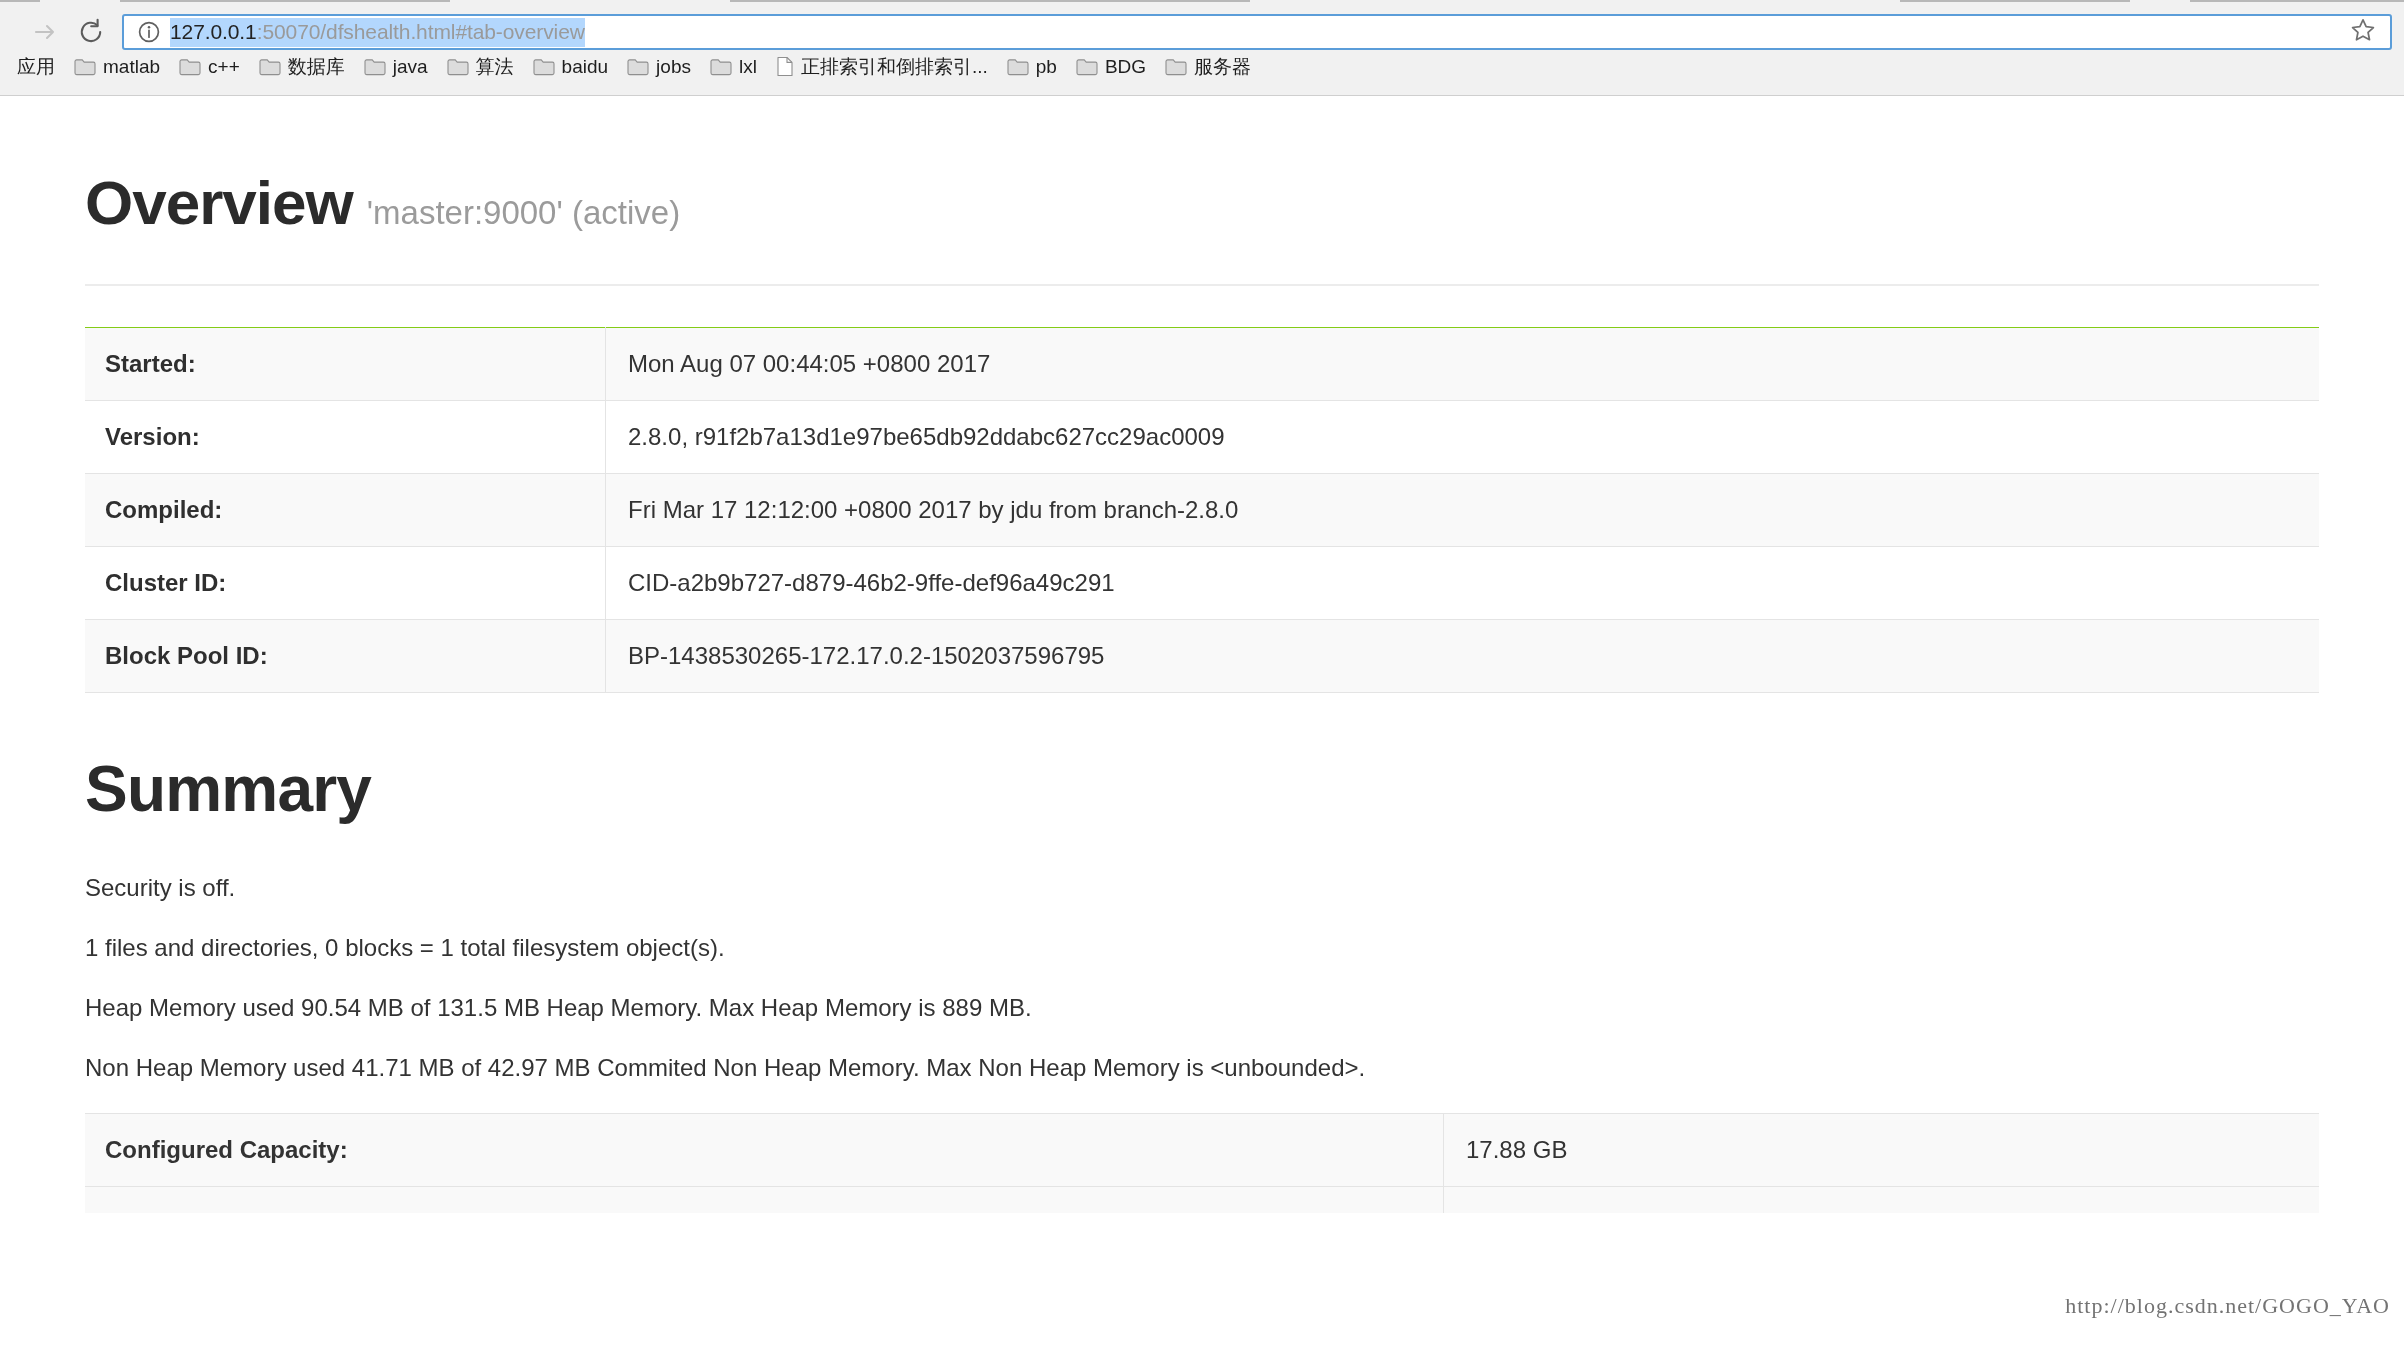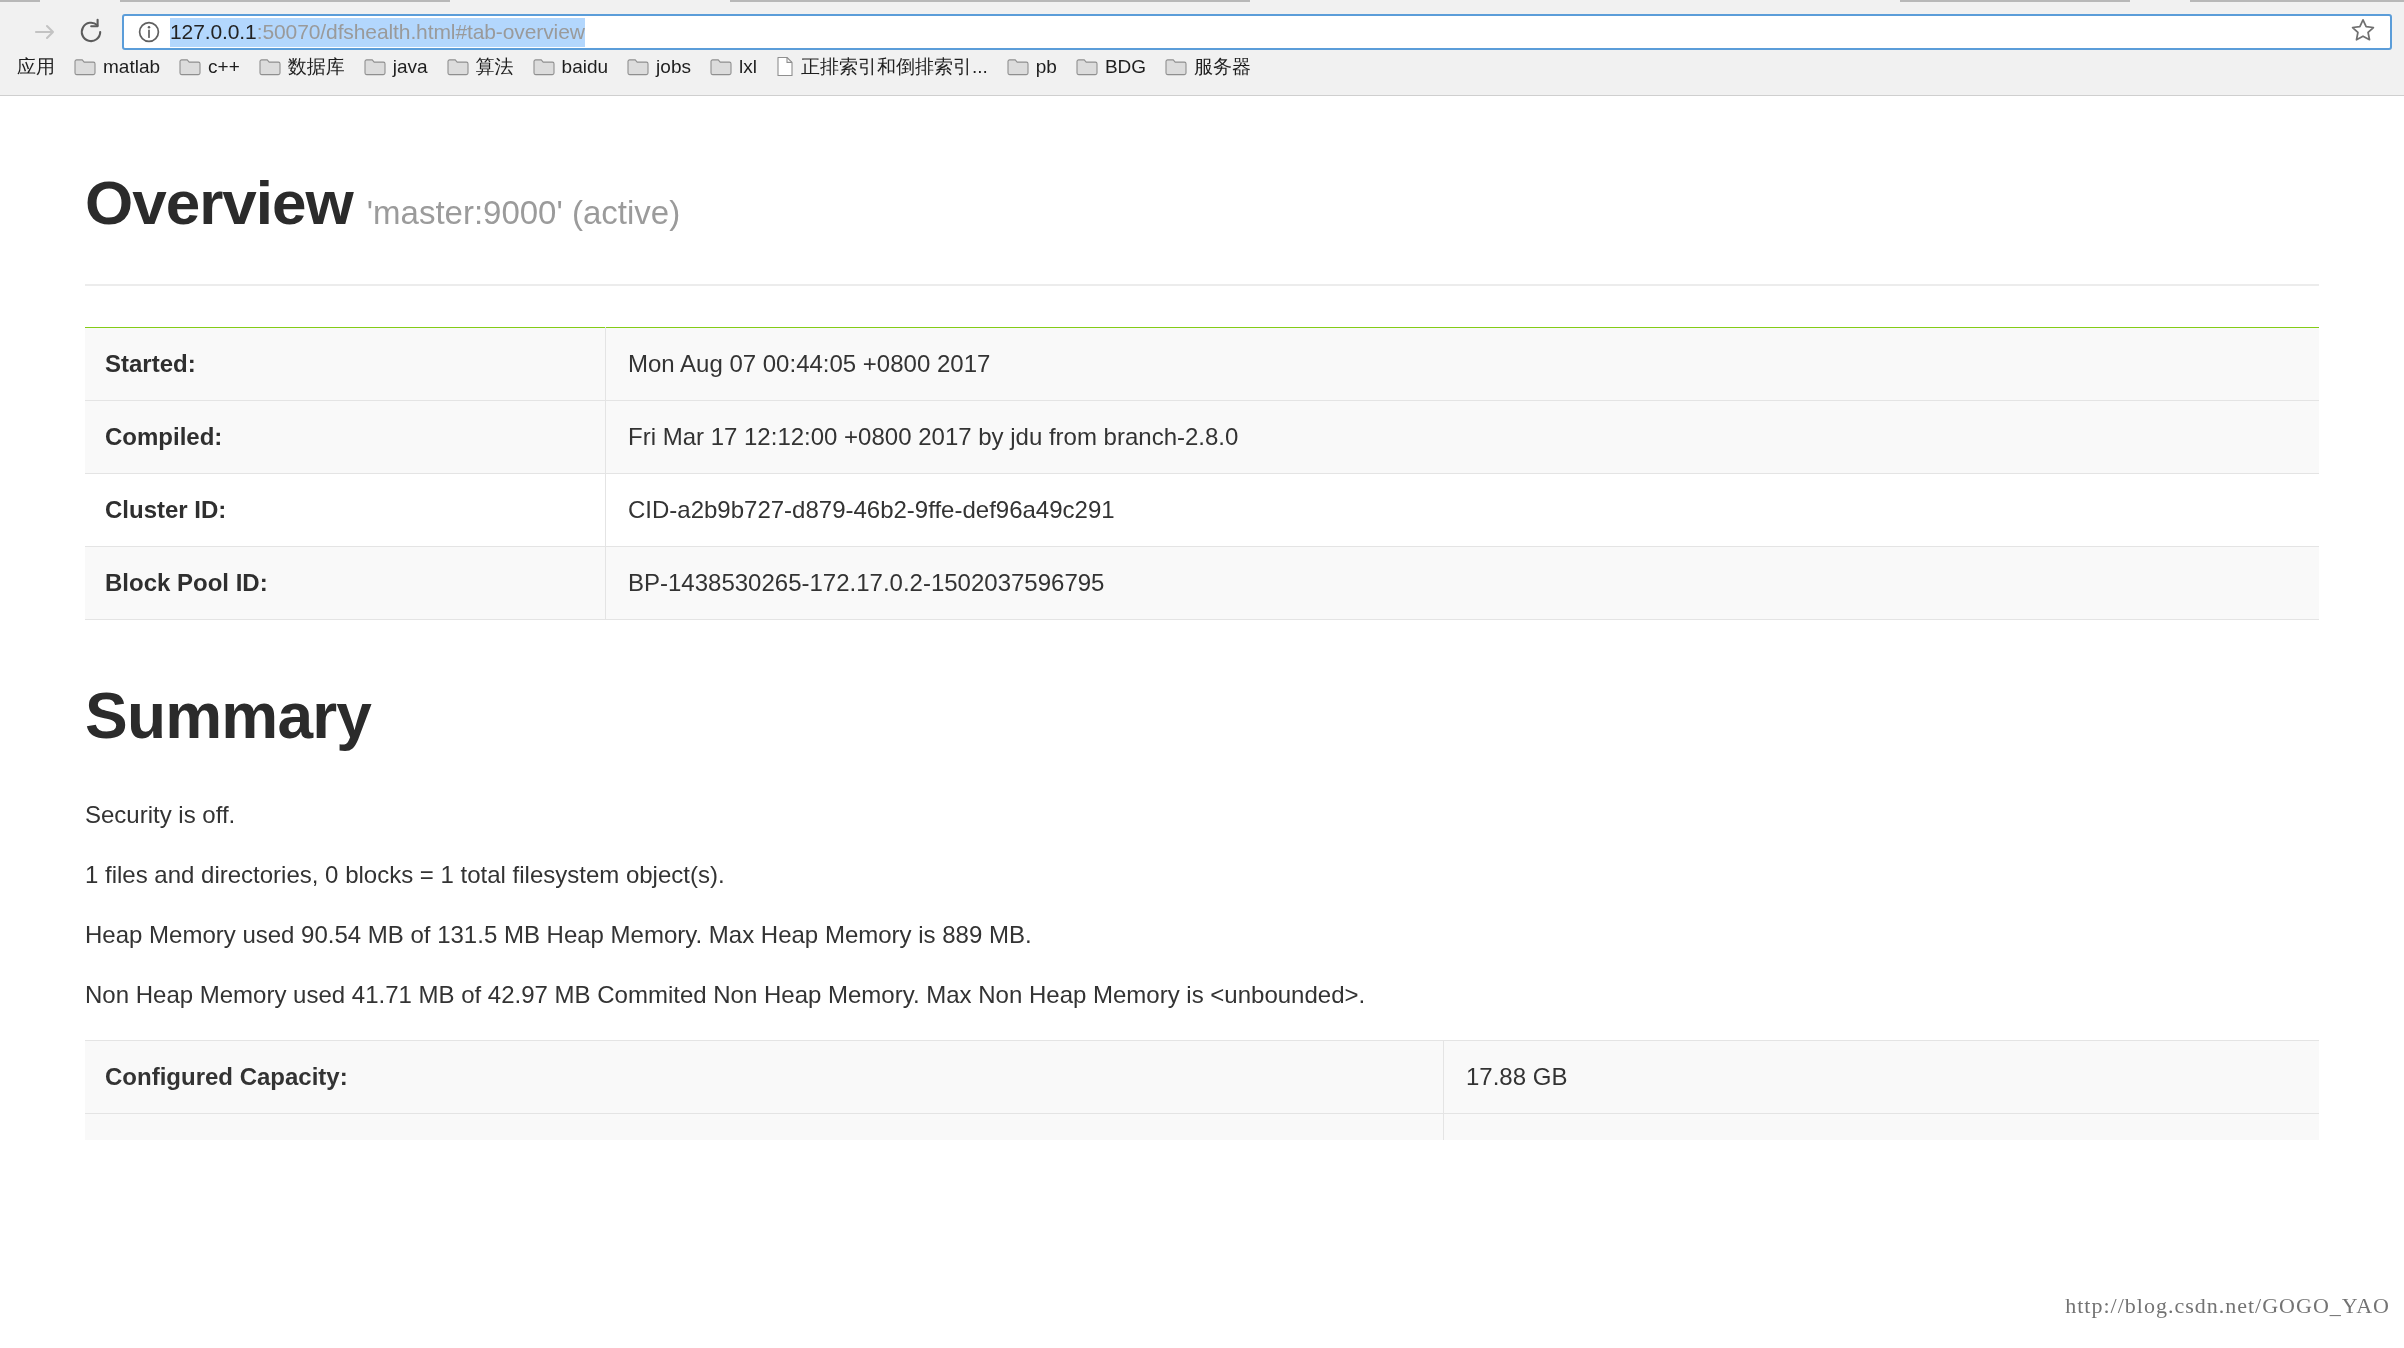--- a/index.html
+++ b/index.html
@@ -438,20 +438,24 @@
       </h1>
       <hr class="sep">
     </div>
 
     <table class="info">
       <tbody>
         <tr class="odd">
           <td class="key">Started:</td>
           <td class="val">Mon Aug 07 00:44:05 +0800 2017</td>
         </tr>
+        <tr class="even">
+          <td class="key">Version:</td>
+          <td class="val">2.8.0, r91f2b7a13d1e97be65db92ddabc627cc29ac0009</td>
+        </tr>
         <tr class="odd">
           <td class="key">Compiled:</td>
           <td class="val">Fri Mar 17 12:12:00 +0800 2017 by jdu from branch-2.8.0</td>
         </tr>
         <tr class="even">
           <td class="key">Cluster ID:</td>
           <td class="val">CID-a2b9b727-d879-46b2-9ffe-def96a49c291</td>
         </tr>
         <tr class="odd">
           <td class="key">Block Pool ID:</td>

